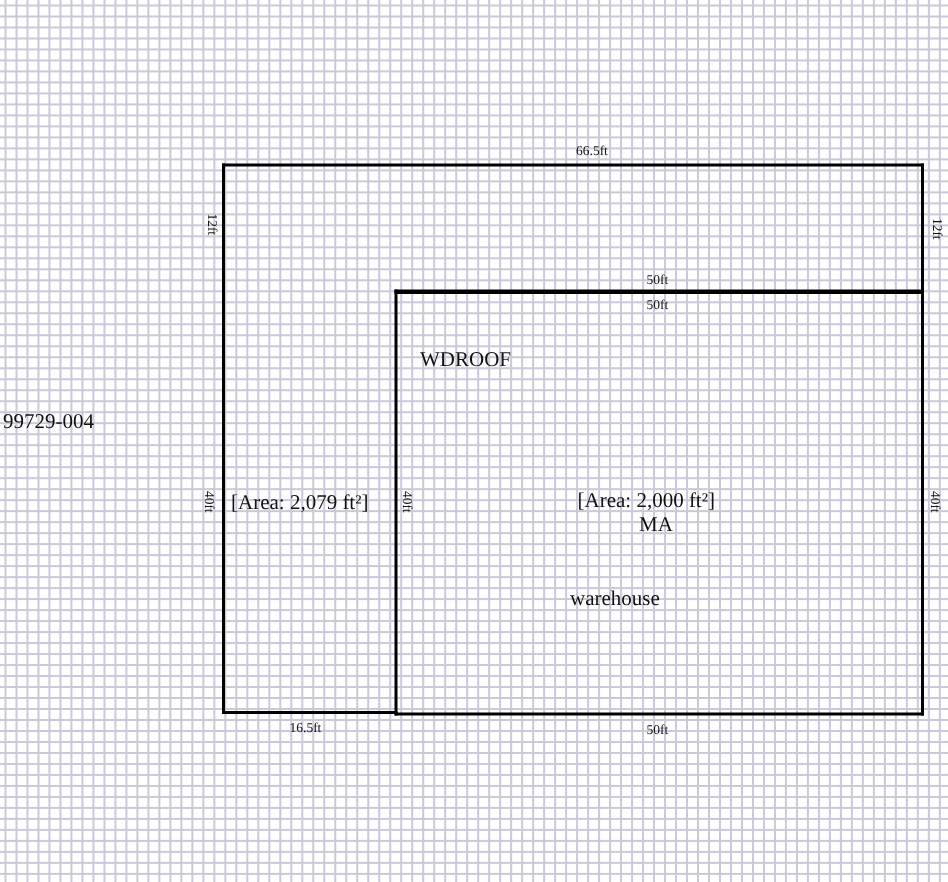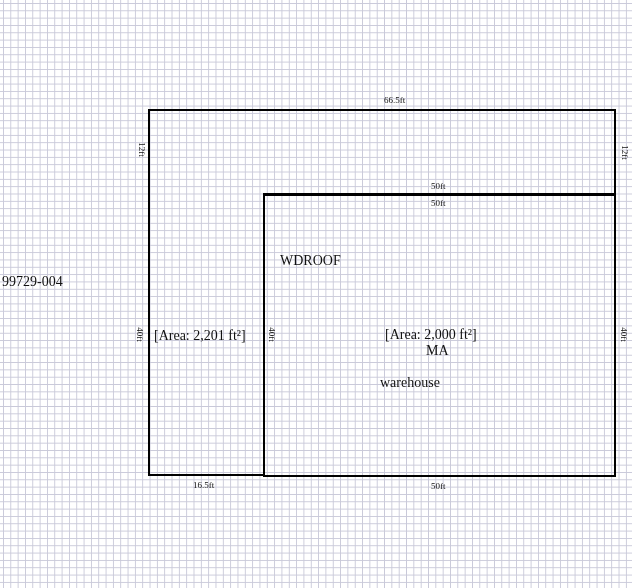--- a/index.html
+++ b/index.html
@@ -36,23 +36,23 @@
 
 <div class="lbl med" style="left:2px;top:275px;">99729-004</div>
 
 <div class="lbl small" style="left:368px;top:96px;margin-left:16px;">66.5ft</div>
 <div class="lbl small rot-l" style="left:134px;top:145px;">12ft</div>
 <div class="lbl small rot-l" style="left:132px;top:330px;">40ft</div>
 <div class="lbl small" style="left:193px;top:481px;text-align:right;">16.5ft</div>
 <div class="lbl small rot-r" style="left:617px;top:148px;">12ft</div>
 <div class="lbl small rot-r" style="left:264px;top:330px;">40ft</div>
 
-<div class="lbl med" style="left:280px;top:234px;margin-top:20px;">WDROOF</div>
-<div class="lbl med" style="left:154px;top:329px;width:107px;overflow:hidden;">[Area: 2,201 ft²]</div>
+<div class="lbl med" style="left:280px;top:234px;">WDROOF</div>
+<div class="lbl med" style="left:154px;top:329px;width:107px;overflow:hidden;">[Area: 2,079 ft²]</div>
 
 <div class="lbl small" style="left:431px;top:182px;">50ft</div>
 <div class="lbl small" style="left:431px;top:199px;">50ft</div>
 <div class="lbl small rot-r" style="left:616px;top:330px;">40ft</div>
 <div class="lbl small" style="left:431px;top:482px;">50ft</div>
 
 <div class="lbl med" style="left:426px;top:320px;margin-top:24px;">MA</div>
 <div class="lbl med" style="left:385px;top:328px;">[Area: 2,000 ft²]</div>
-<div class="lbl med" style="left:380px;top:376px;">warehouse</div>
+<div class="lbl med" style="left:380px;top:393px;">warehouse</div>
 
 </body></html>

